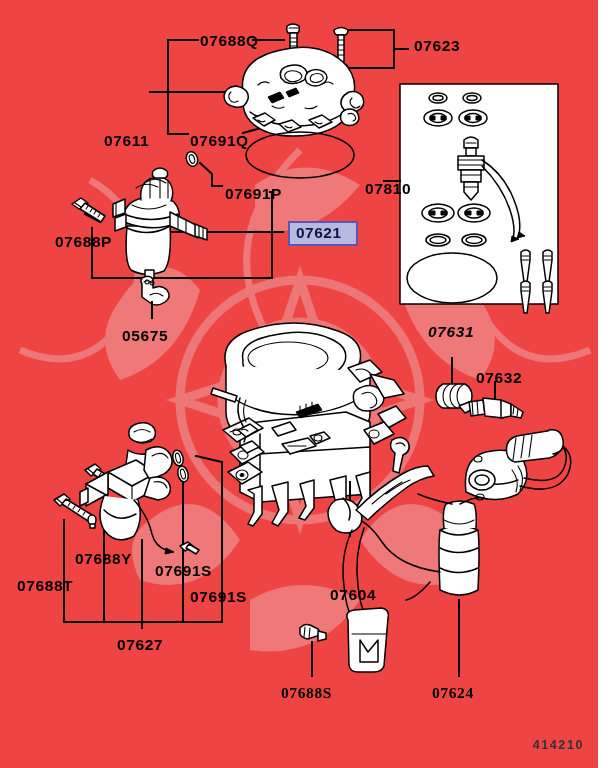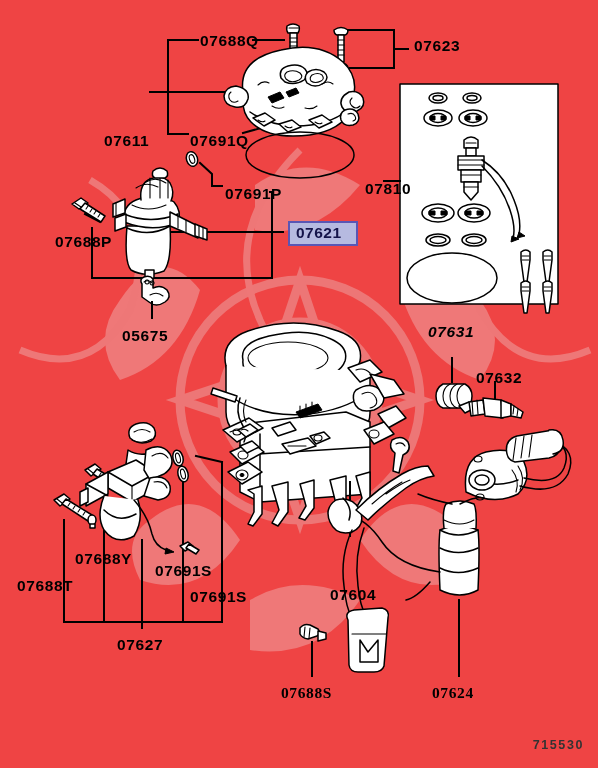--- a/index.html
+++ b/index.html
@@ -505,15 +505,15 @@
     <div class="lbl" style="left:330px;top:544px;margin-top:43px;">07604</div>
     <div class="lbl" style="left:75px;top:551px;text-align:center;">07688Y</div>
     <div class="lbl" style="left:155px;top:563px;">07691S</div>
     <div class="lbl" style="left:17px;top:578px;">07688T</div>
     <div class="lbl" style="left:190px;top:589px;">07691S</div>
     <div class="lbl" style="left:117px;top:637px;">07627</div>
     <div class="lbl" style="left:281px;top:685px;font-family:Liberation Serif, serif;">07688S</div>
     <div class="lbl" style="left:432px;top:685px;font-family:Liberation Serif, serif;">07624</div>
   </div>
 
-  <div id="footer-code">715530</div>
+  <div id="footer-code">414210</div>
 
 </div>
 
 </body></html>

